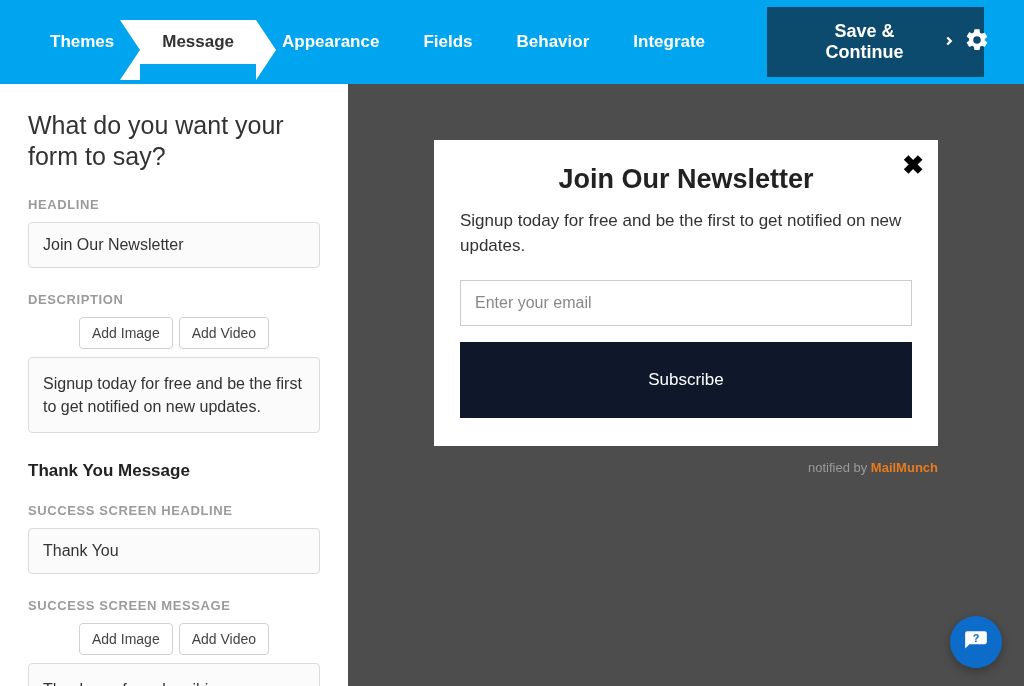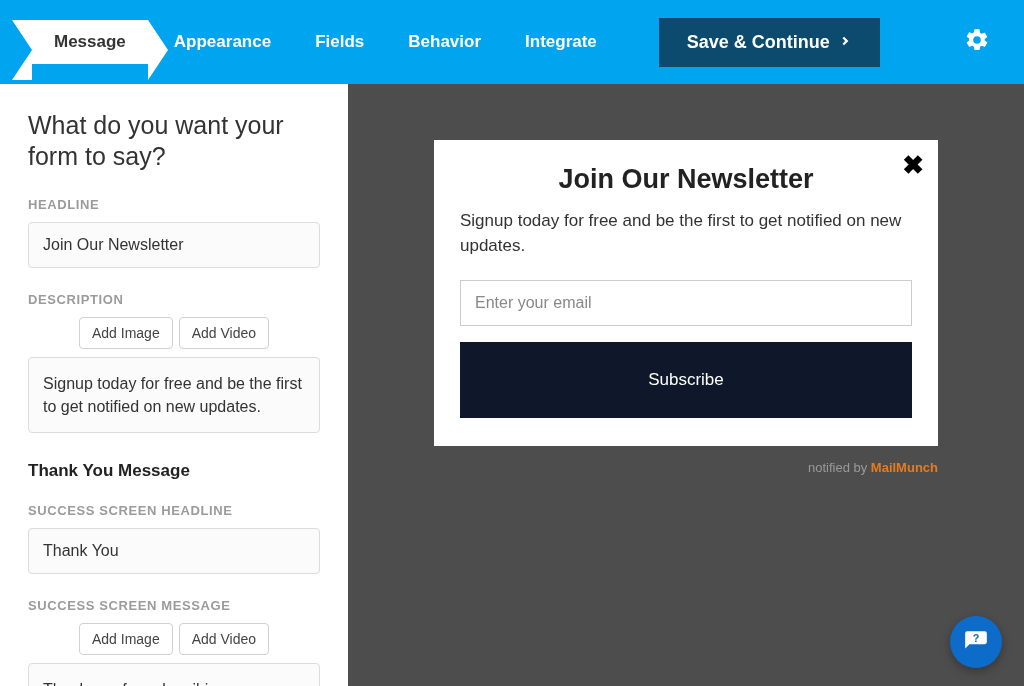--- a/index.html
+++ b/index.html
@@ -48,20 +48,21 @@
 
 
 .help-bubble { position: absolute; bottom: 18px; right: 22px; width: 52px; height: 52px; border-radius: 50%; background: #0d6cc9; display: flex; align-items: center; justify-content: center; cursor: pointer; box-shadow: 0 3px 10px rgba(0,0,0,0.3); }
 .help-bubble svg { width: 26px; height: 26px; }
 </style>
 </head>
 <body>
 
 <div class="topbar">
   <div class="steps">
+    <div class="step">Themes</div>
     <div class="step active">Message</div>
     <div class="step">Appearance</div>
     <div class="step">Fields</div>
     <div class="step">Behavior</div>
     <div class="step">Integrate</div>
   </div>
   <button class="save-btn">
     <span>Save &amp; Continue</span>
     <span>
       <svg width="14" height="14" viewBox="0 0 24 24" fill="none" stroke="#fff" stroke-width="4">

